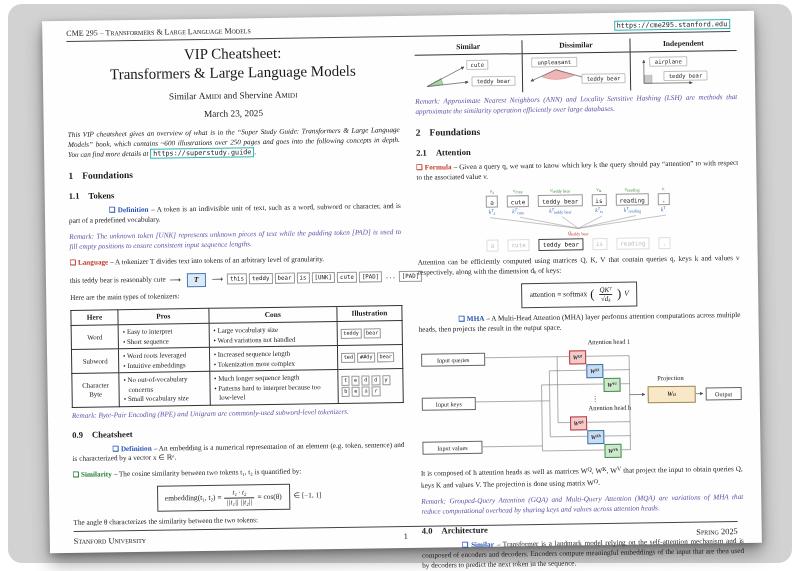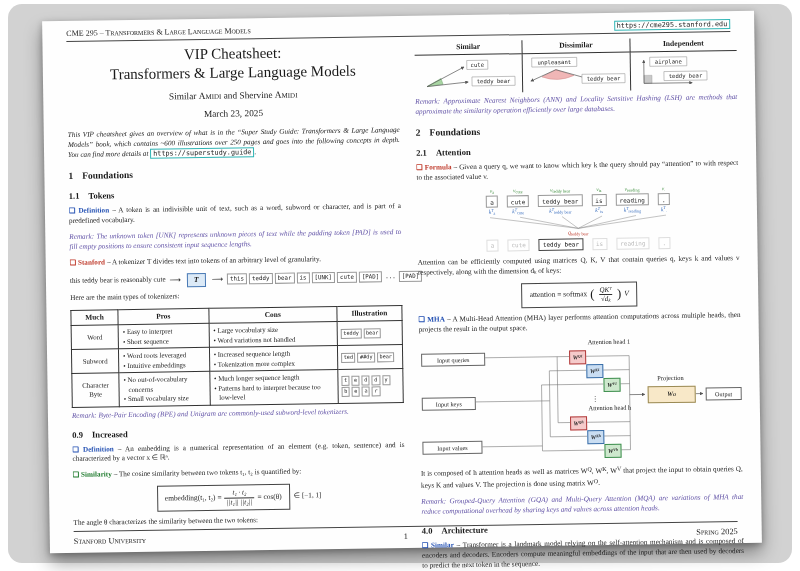--- a/index.html
+++ b/index.html
@@ -27,21 +27,21 @@
   .title{font-size:15px;text-align:center;line-height:1.25;}
   .authors{text-align:center;font-size:9.3px;margin-top:7px;}
   .date{text-align:center;font-size:9.3px;margin-top:6px;}
   .intro{font-style:italic;text-align:justify;margin-top:8px;}
   
   .h1{font-size:9.5px;font-weight:bold;margin:9px 0 5px;}
   .h2{font-size:8.6px;font-weight:bold;margin:8px 0 4px;}
   .h1 .num,.h2 .num{margin-right:9px;}
   .par{margin:3px 0 6px;text-align:justify;}
   .term{font-weight:bold;}
-  .blue{color:#2451b3;}
+  .blue{color:#2451b3;margin-left:40px;}
   .red{color:#bf3a2b;}
   .green{color:#1d7a2c;}
   .remark{color:#6152a6;font-style:italic;margin:3px 0 6px;text-align:justify;}
   
   .tok{font-family:"DejaVu Sans Mono",monospace;font-size:5.8px;border:0.6px solid #999;
        padding:0 2px;background:#fff;white-space:nowrap;display:inline-block;line-height:1.5;}
   .tok-plain{font-family:"DejaVu Sans Mono",monospace;font-size:5.8px;padding:0 1px;}
   .toklist{display:inline-flex;gap:2px;flex-wrap:nowrap;align-items:center;}
   .tokrow{display:flex;align-items:center;gap:4px;margin:5px 0;white-space:nowrap;}
   .arrow{font-size:8px;}
@@ -128,21 +128,21 @@
       </div>
       <div class="date">March 23, 2025</div>
 
       <p class="intro"><span>This VIP cheatsheet gives an overview of what is in the “Super Study Guide: Transformers &amp; Large Language Models” book, which contains ~600 illustrations over 250 pages and goes into the following concepts in depth. You can find more details at </span><a class="tealbox mono" style="font-style:normal;">https://superstudy.guide</a><span>.</span></p>
 
       <div class="h1"><span class="num">1</span><span>Foundations</span></div>
       <div class="h2"><span class="num">1.1</span><span>Tokens</span></div>
 
       <p class="par"><span class="term blue">❏ Definition</span> <span>– A token is an indivisible unit of text, such as a word, subword or character, and is part of a predefined vocabulary.</span></p>
       <p class="remark">Remark: The unknown token [UNK] represents unknown pieces of text while the padding token [PAD] is used to fill empty positions to ensure consistent input sequence lengths.</p>
-      <p class="par"><span class="term red">❏ Stanford</span> <span>– A tokenizer T divides text into tokens of an arbitrary level of granularity.</span></p>
+      <p class="par"><span class="term red">❏ Language</span> <span>– A tokenizer T divides text into tokens of an arbitrary level of granularity.</span></p>
 
       <div class="tokrow">
         <span>this teddy bear is reasonably cute</span>
         <span class="arrow">⟶</span>
         <span class="tbox">T</span>
         <span class="arrow">⟶</span>
         <span class="toklist">
             <span class="tok">this</span>
             <span class="tok">teddy</span>
             <span class="tok">bear</span>
@@ -153,21 +153,21 @@
             <span class="tok-plain">...</span>
             <span class="tok">[PAD]</span>
           </span>
       </div>
 
       <p class="par">Here are the main types of tokenizers:</p>
 
       <table class="toktable">
         <thead>
           <tr>
-            <th>Much</th>
+            <th>Here</th>
             <th>Pros</th>
             <th>Cons</th>
             <th>Illustration</th>
           </tr>
         </thead>
         <tbody>
           <tr>
             <td class="ctype">
                 <div>Word</div>
               </td>
@@ -233,21 +233,21 @@
                   <span class="tok">a</span>
                   <span class="tok">r</span>
                 </div>
             </td>
           </tr>
         </tbody>
       </table>
 
       <p class="remark">Remark: Byte-Pair Encoding (BPE) and Unigram are commonly-used subword-level tokenizers.</p>
 
-      <div class="h2"><span class="num">0.9</span><span>Increased</span></div>
+      <div class="h2"><span class="num">0.9</span><span>Cheatsheet</span></div>
 
       <p class="par"><span class="term blue">❏ Definition</span> <span>– An embedding is a numerical representation of an element (e.g. token, sentence) and is characterized by a vector x ∈ ℝⁿ.</span></p>
       <p class="par"><span class="term green">❏ Similarity</span> <span>– The cosine similarity between two tokens t₁, t₂ is quantified by:</span></p>
 
       <div class="formula-line">
         <span class="fbox">
           <span>embedding(t₁, t₂) =</span>
           <span class="frac">
               <span class="num mathit">t₁ · t₂</span>
               <span class="den mathit">||t₁|| ||t₂||</span>

